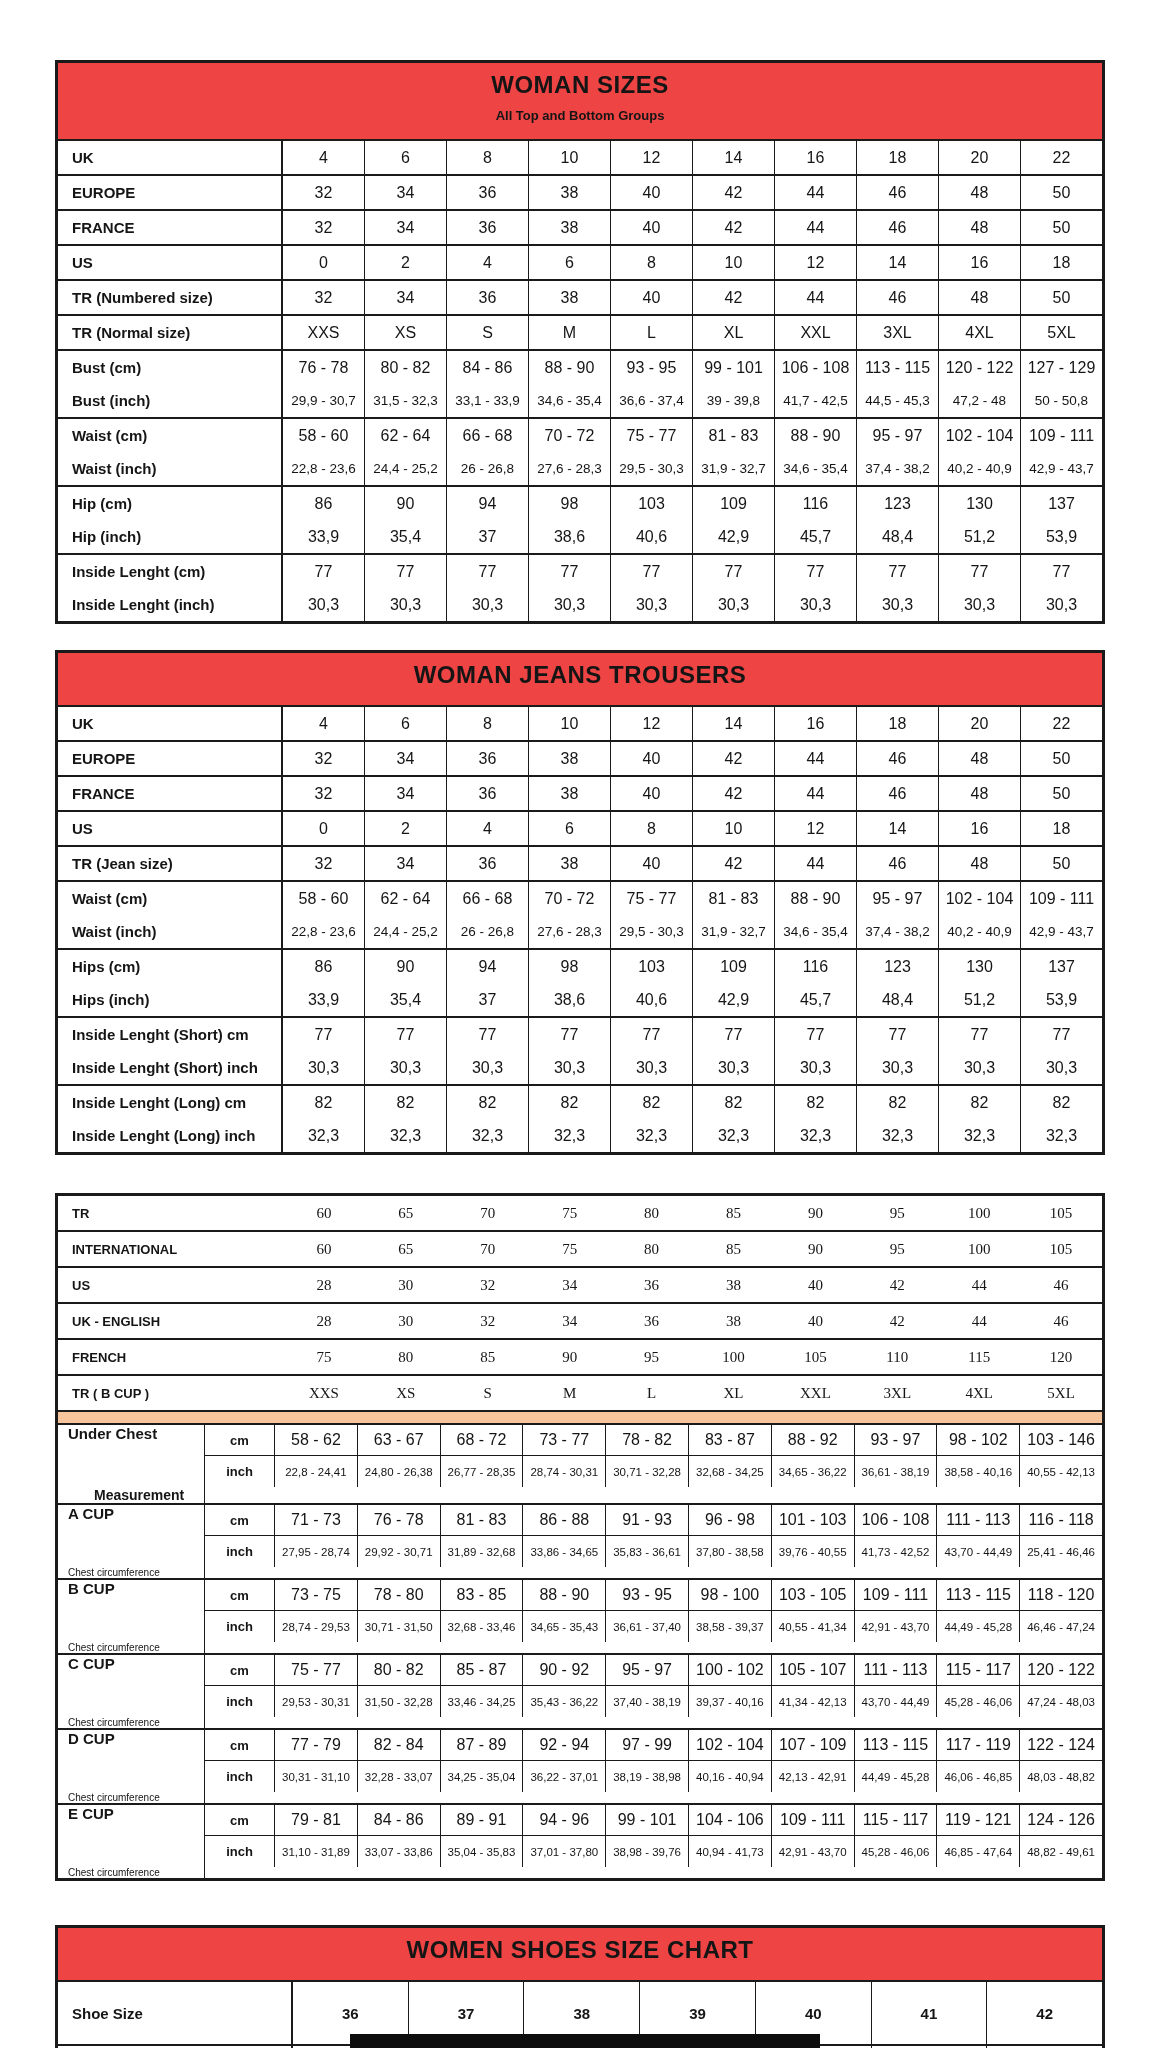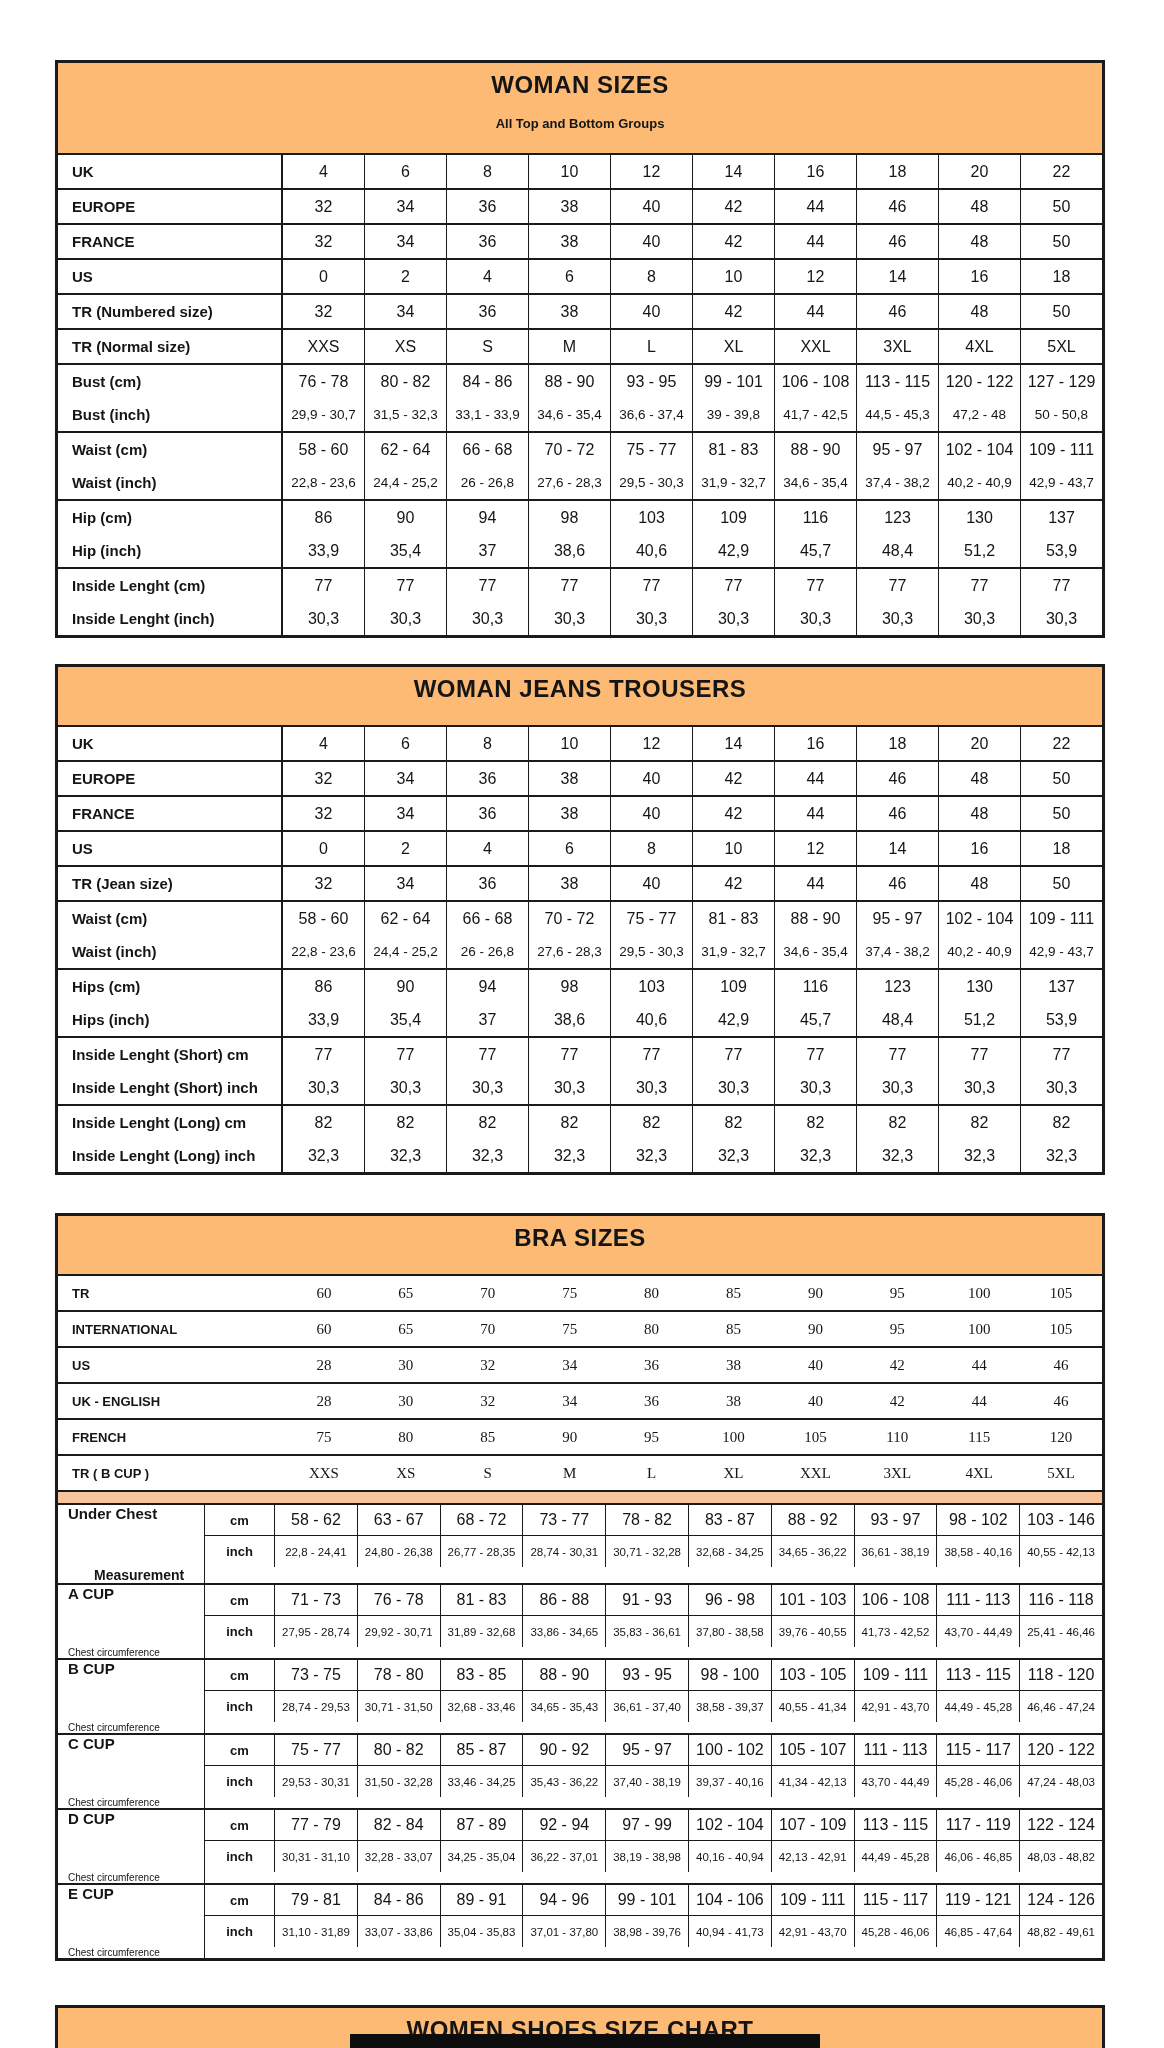--- a/index.html
+++ b/index.html
@@ -7,23 +7,23 @@
   body {
     background: #ffffff;
     font-family: "Liberation Sans", sans-serif;
     color: #151515;
     position: relative;
     overflow: hidden;
   }
   .page { position: absolute; left: 55px; top: 60px; width: 1050px; }
 
   section.tbl { border: 3px solid #1a1a1a; background: #fff; }
-  .t-head { background: #fdba74; text-align: center; padding: 8px 0 22px; border-bottom: 2.5px solid #1a1a1a; }
+  .t-head { background: #ef4444; text-align: center; padding: 8px 0 16px; border-bottom: 2.5px solid #1a1a1a; }
   .t-title { font-size: 24px; font-weight: bold; letter-spacing: .5px; }
-  .t-sub { font-size: 13px; font-weight: bold; margin-top: 17px; }
+  .t-sub { font-size: 13px; font-weight: bold; margin-top: 9px; }
 
   
   .grp { border-bottom: 2.5px solid #1a1a1a; }
   .grp:last-child { border-bottom: none; }
   .r { display: flex; height: 33px; }
   .r .lbl { flex: 0 0 225px; border-right: 2px solid #1a1a1a; display: flex; align-items: center; padding-left: 14px; font-weight: bold; font-size: 15px; }
   .r .c { flex: 1 1 0; display: flex; align-items: center; justify-content: center; border-right: 1.8px solid #1a1a1a; font-size: 16px; }
   .r .c:last-child { border-right: none; }
   .r.small .c { font-size: 13.5px; }
 
@@ -467,23 +467,20 @@
             <div class="c">32,3</div>
             <div class="c">32,3</div>
             <div class="c">32,3</div>
             <div class="c">32,3</div>
           </div>
         </div>
       </div>
   </section>
 
   <section class="tbl mb3">
-    <header class="t-head">
-      <div class="t-title">BRA SIZES</div>
-    </header>
     <div>
         <div class="br">
           <div class="lbl">TR</div>
           <div class="c">60</div>
           <div class="c">65</div>
           <div class="c">70</div>
           <div class="c">75</div>
           <div class="c">80</div>
           <div class="c">85</div>
           <div class="c">90</div>

